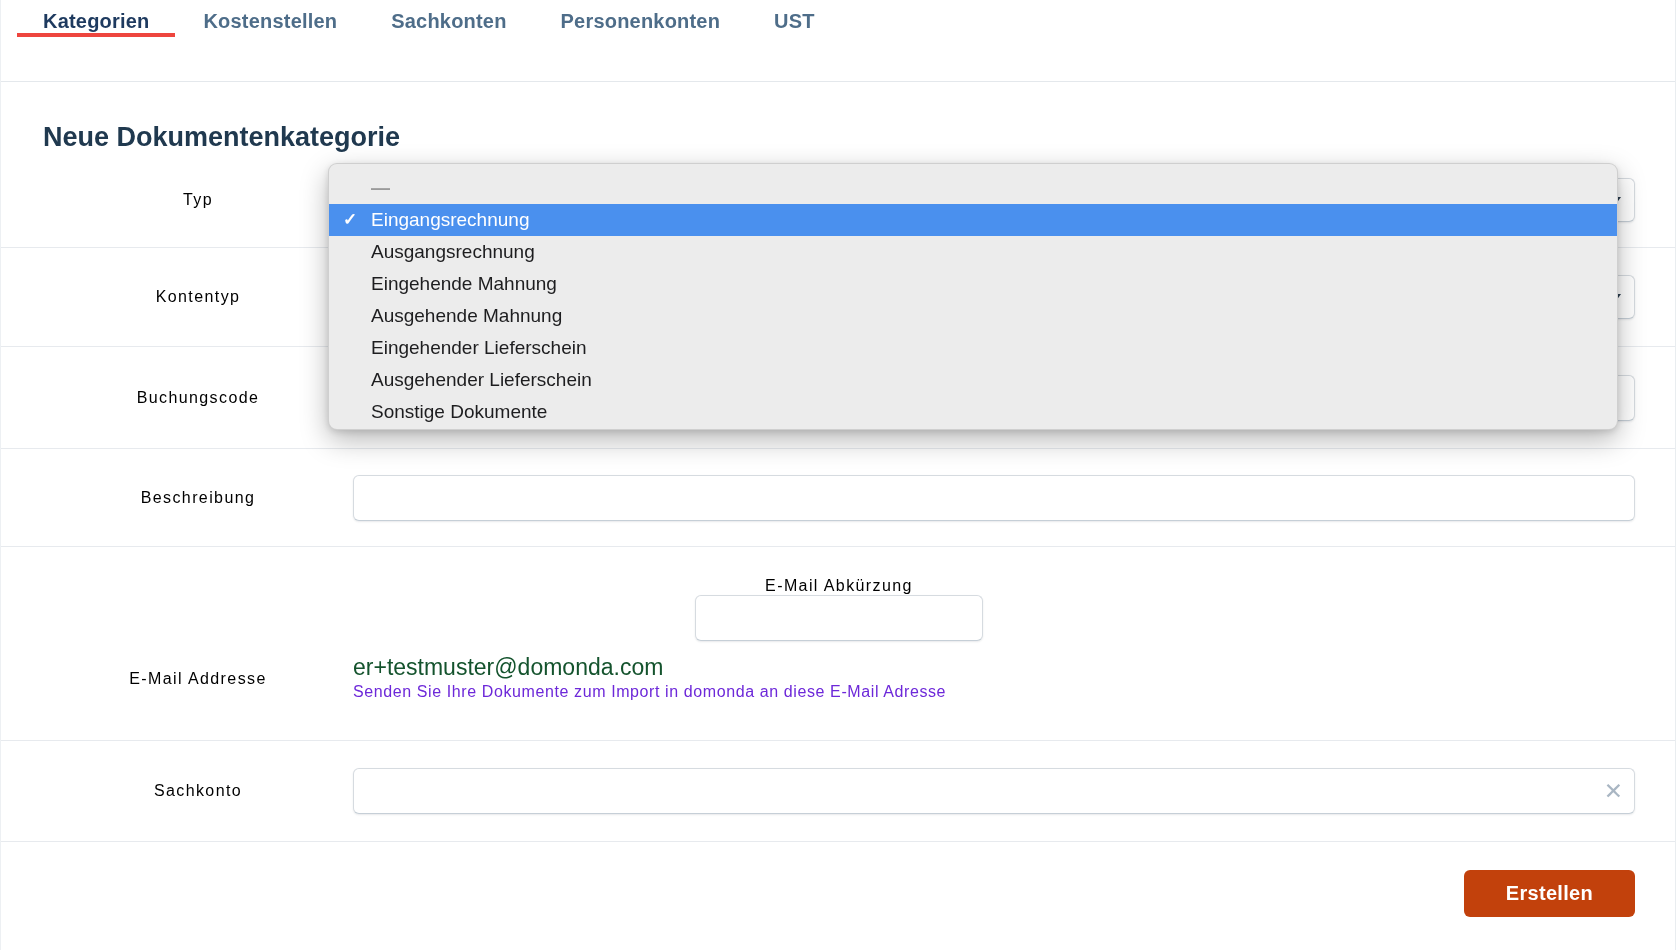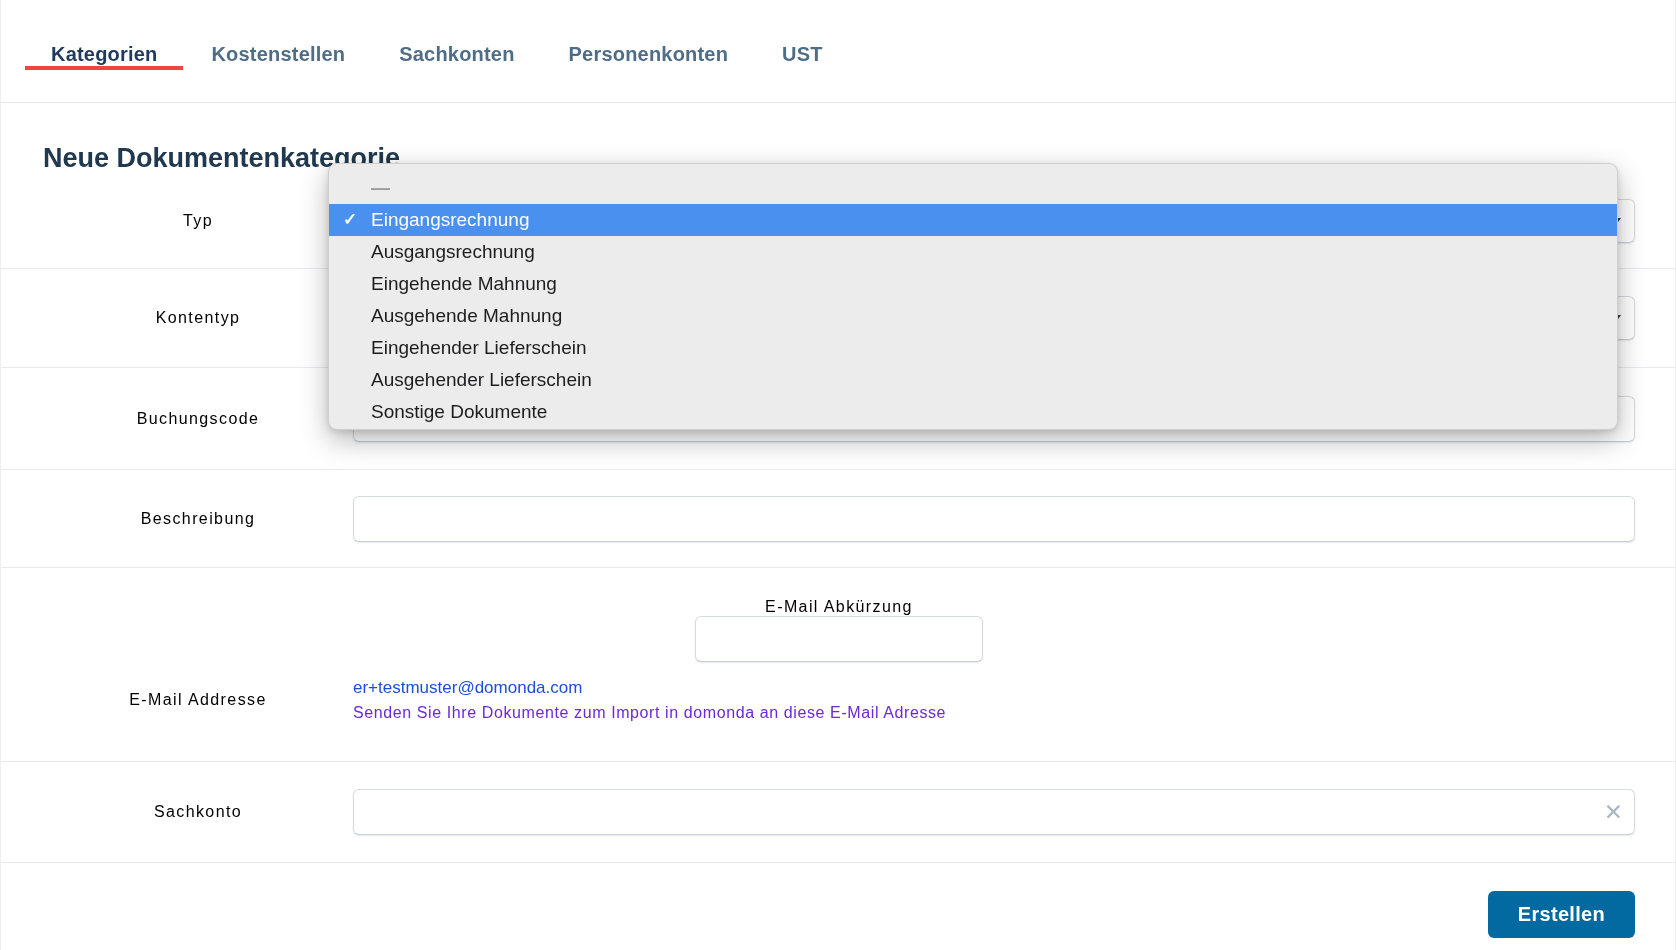--- a/index.html
+++ b/index.html
@@ -9,23 +9,23 @@
     -webkit-font-smoothing:antialiased;
   }
   .page{
     position:relative;width:1676px;height:950px;background:#fff;
     border-left:1px solid #edf0f3;border-right:1px solid #e9edf0;
     box-sizing:border-box;
   }
 
   
   .tabbar{
-    height:103px;display:flex;align-items:center;
+    height:82px;display:flex;align-items:flex-start;
     border-bottom:1px solid #e4e8ec;
-    padding-left:24px;box-sizing:border-box;
+    padding-left:16px;box-sizing:border-box;
   }
   .tab{
     display:flex;align-items:center;
     padding:0 26px;margin-right:2px;
     font-size:20px;font-weight:700;letter-spacing:.2px;
     color:#4e6d89;cursor:pointer;white-space:nowrap;
     border-bottom:4px solid transparent;
     padding-top:10px;box-sizing:border-box;
   }
   .tab.active{color:#1e3a5f;border-bottom-color:#ee453e;}
@@ -75,28 +75,28 @@
     border-top:7px solid #2c3e50;
     pointer-events:none;
   }
   .clear-x{
     position:absolute;right:12px;top:50%;transform:translateY(-50%);
     font-size:23px;line-height:1;color:#a9b6c3;cursor:pointer;
   }
 
   
   .email-block{flex:1;}
-  .email-value{font-size:17px;color:#1d4ed8;line-height:24px;}
+  .email-value{font-size:23px;color:#14532d;line-height:24px;}
   .email-helper{font-size:16px;letter-spacing:.6px;color:#6d28d9;line-height:20px;margin-top:3px;}
 
   
   .footer{display:flex;justify-content:flex-end;padding:28px 40px 0 42px;}
   .btn-primary{
-    height:47px;min-width:147px;padding:0 30px;
-    background:#0369a1;color:#fff;border:none;border-radius:6px;
+    height:47px;min-width:147px;padding:0 42px;
+    background:#c2410c;color:#fff;border:none;border-radius:6px;
     font-family:"Liberation Sans", sans-serif;font-size:20px;font-weight:700;letter-spacing:.3px;
     cursor:pointer;
   }
 
   
   .dropdown{
     position:absolute;left:327px;top:163px;width:1290px;height:267px;
     background:#ececec;border:1px solid rgba(0,0,0,.12);
     border-radius:9px;box-sizing:border-box;
     box-shadow:0 10px 28px rgba(0,0,0,.28),0 2px 6px rgba(0,0,0,.12);

